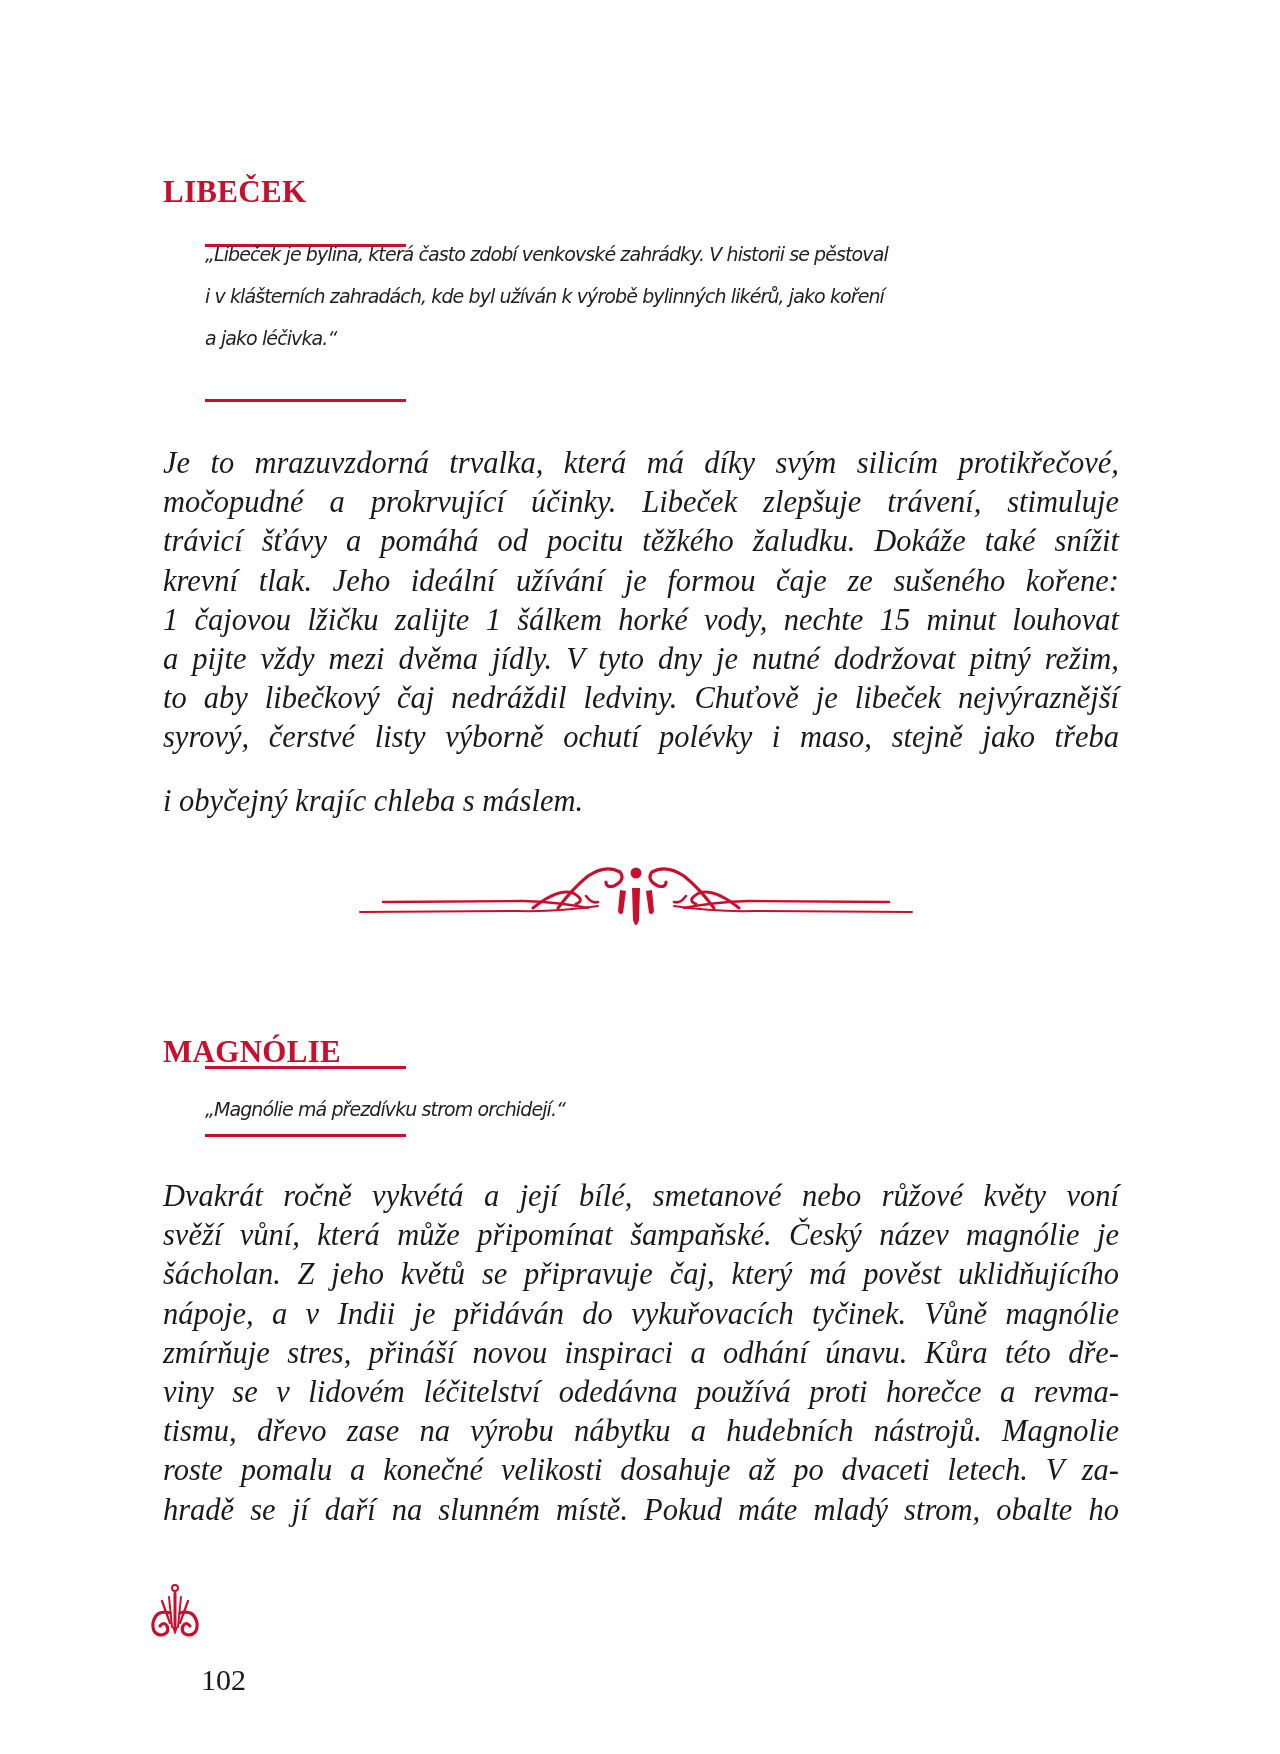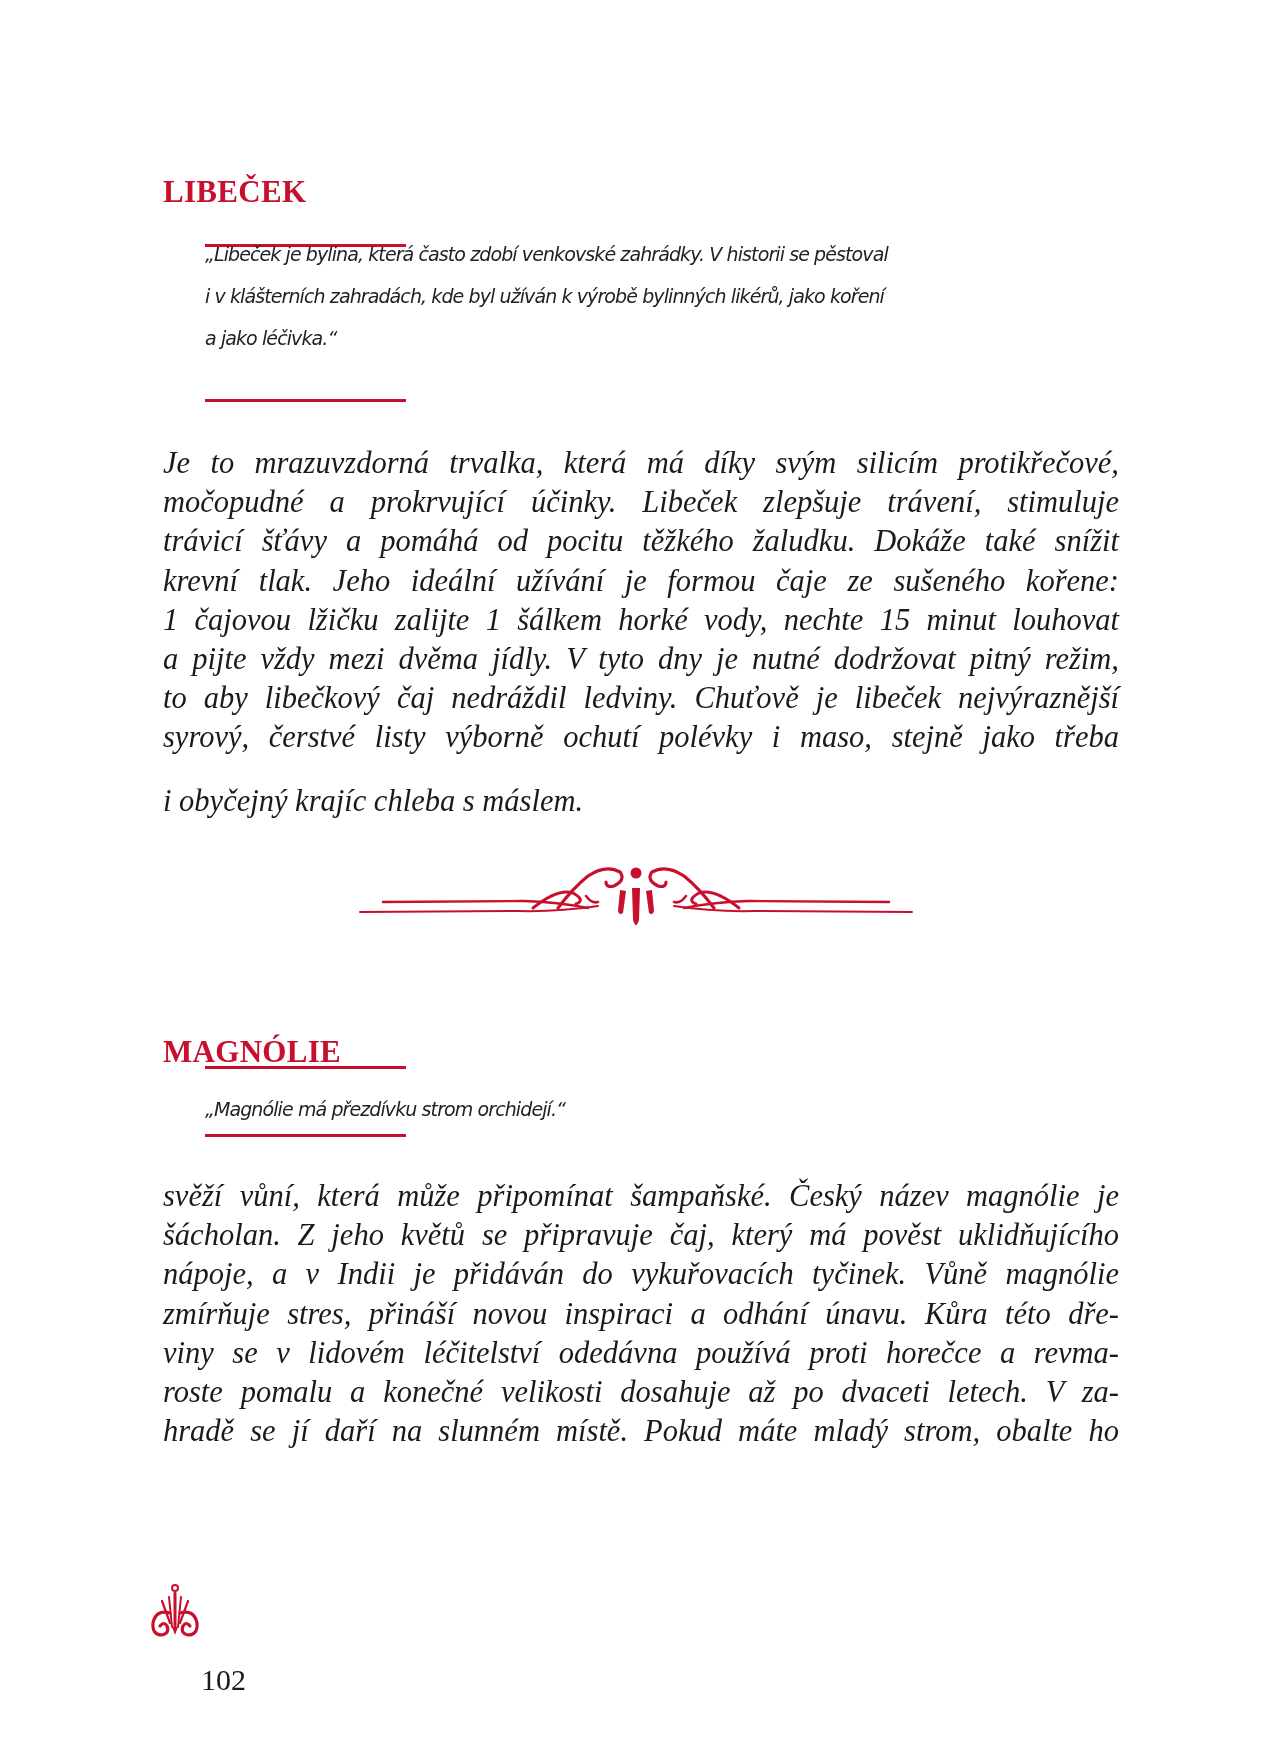--- a/index.html
+++ b/index.html
@@ -102,25 +102,27 @@
   </svg>
 
   <h2 class="heading" style="top:1006px;margin-top:28px;">MAGNÓLIE</h2>
   <div class="rule" style="top:1066px;"></div>
   <p class="quote" style="top:1088px;">
     <span class="line">„Magnólie má přezdívku strom orchidejí.“</span>
   </p>
   <div class="rule" style="top:1134px;"></div>
 
   <div class="body-text" style="top:1177px;">
+    <span class="line">Dvakrát ročně vykvétá a její bílé, smetanové nebo růžové květy voní</span>
     <span class="line">svěží vůní, která může připomínat šampaňské. Český název magnólie je</span>
     <span class="line">šácholan. Z jeho květů se připravuje čaj, který má pověst uklidňujícího</span>
     <span class="line">nápoje, a v Indii je přidáván do vykuřovacích tyčinek. Vůně magnólie</span>
     <span class="line">zmírňuje stres, přináší novou inspiraci a odhání únavu. Kůra této dře-</span>
     <span class="line">viny se v lidovém léčitelství odedávna používá proti horečce a revma-</span>
+    <span class="line">tismu, dřevo zase na výrobu nábytku a hudebních nástrojů. Magnolie</span>
     <span class="line">roste pomalu a konečné velikosti dosahuje až po dvaceti letech. V za-</span>
     <span class="line">hradě se jí daří na slunném místě. Pokud máte mladý strom, obalte ho</span>
   </div>
 
   <svg class="footer-ornament" viewBox="0 0 50 58">
     <g fill="none" stroke="#c8102e" stroke-linecap="round">
       <path d="M25 10 L25 46" stroke-width="3"></path>
       <path d="M19 14 L22 44" stroke-width="2"></path>
       <path d="M31 14 L28 44" stroke-width="2"></path>
       <path d="M12 18 L20 40" stroke-width="2.2"></path>

